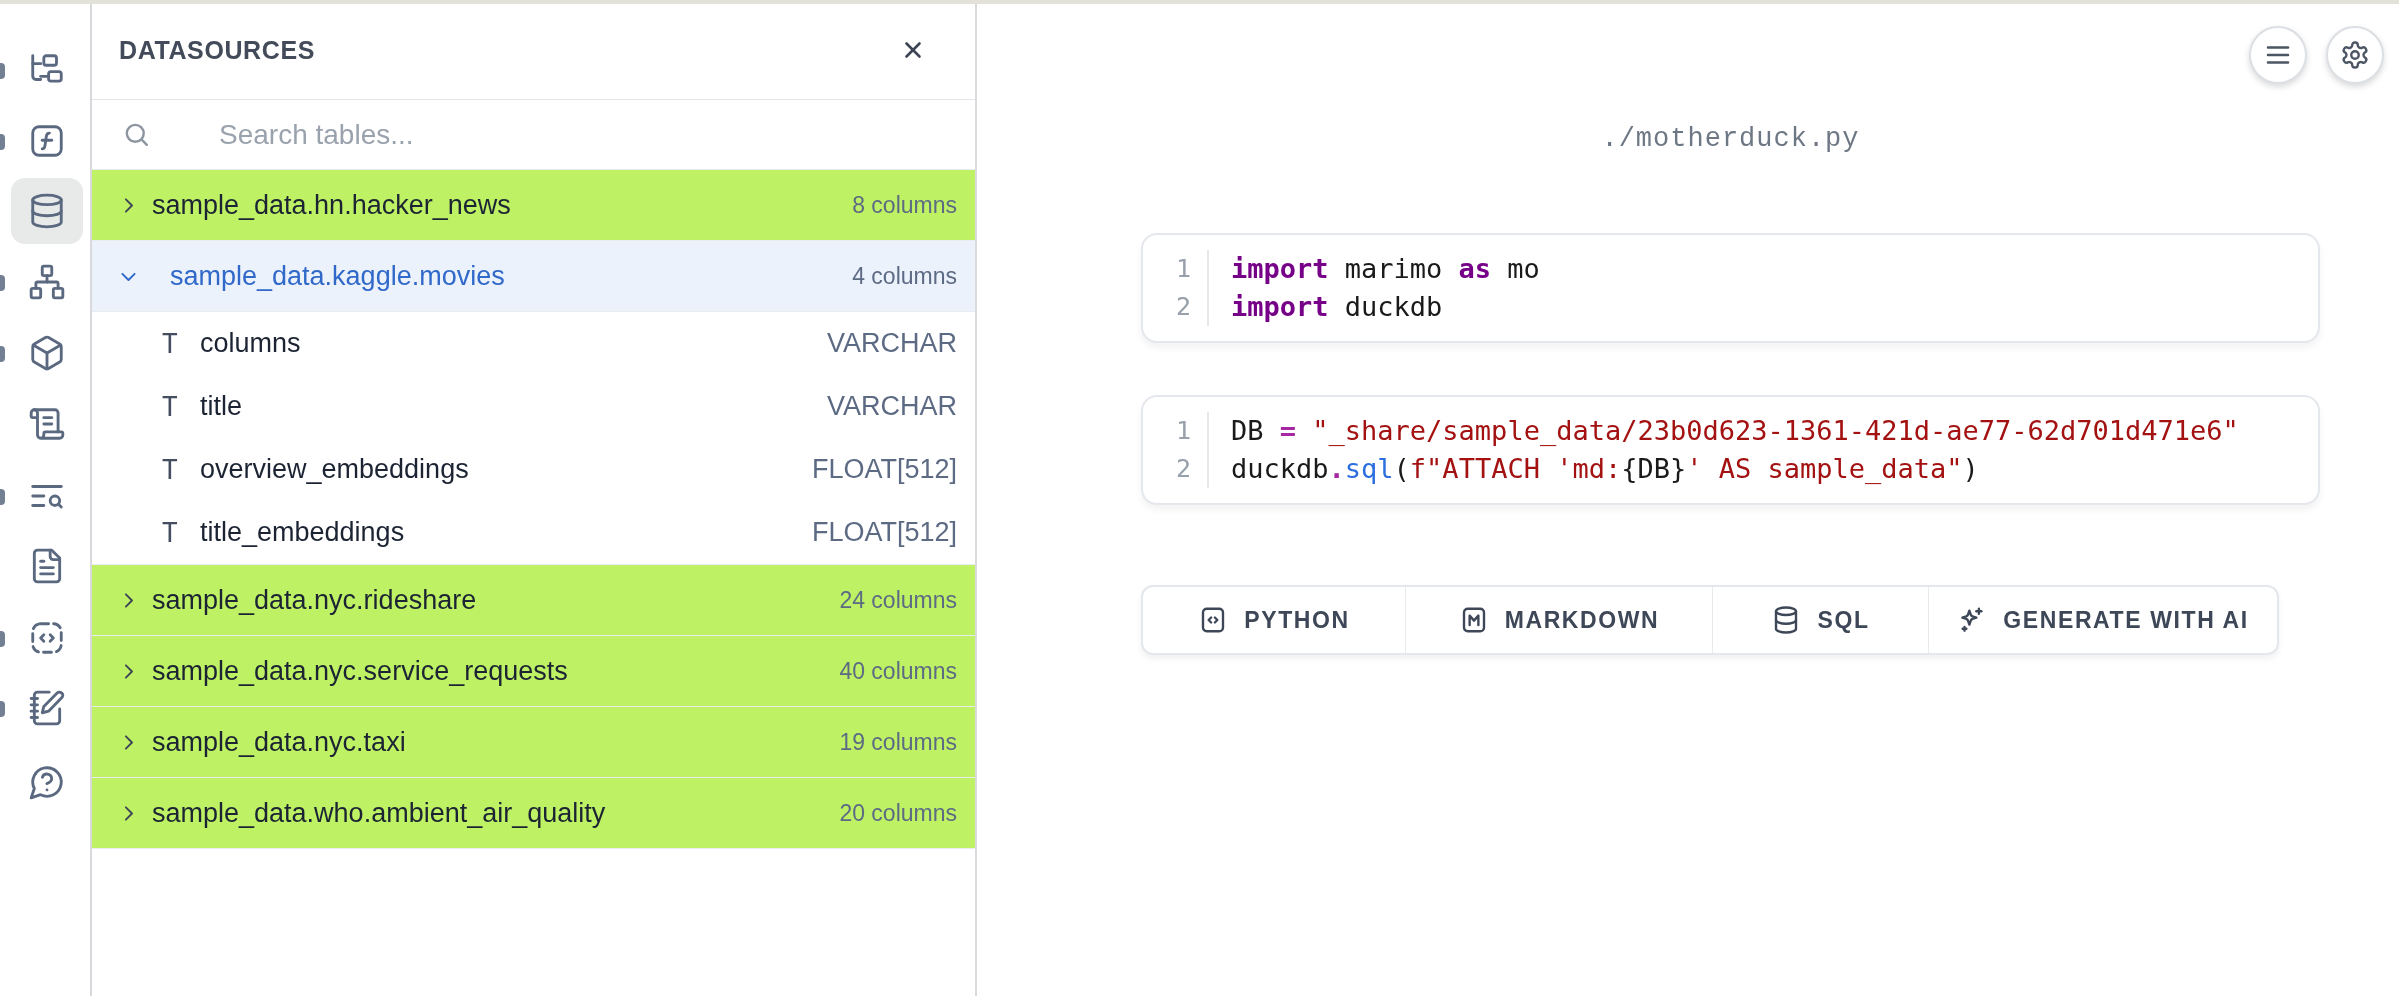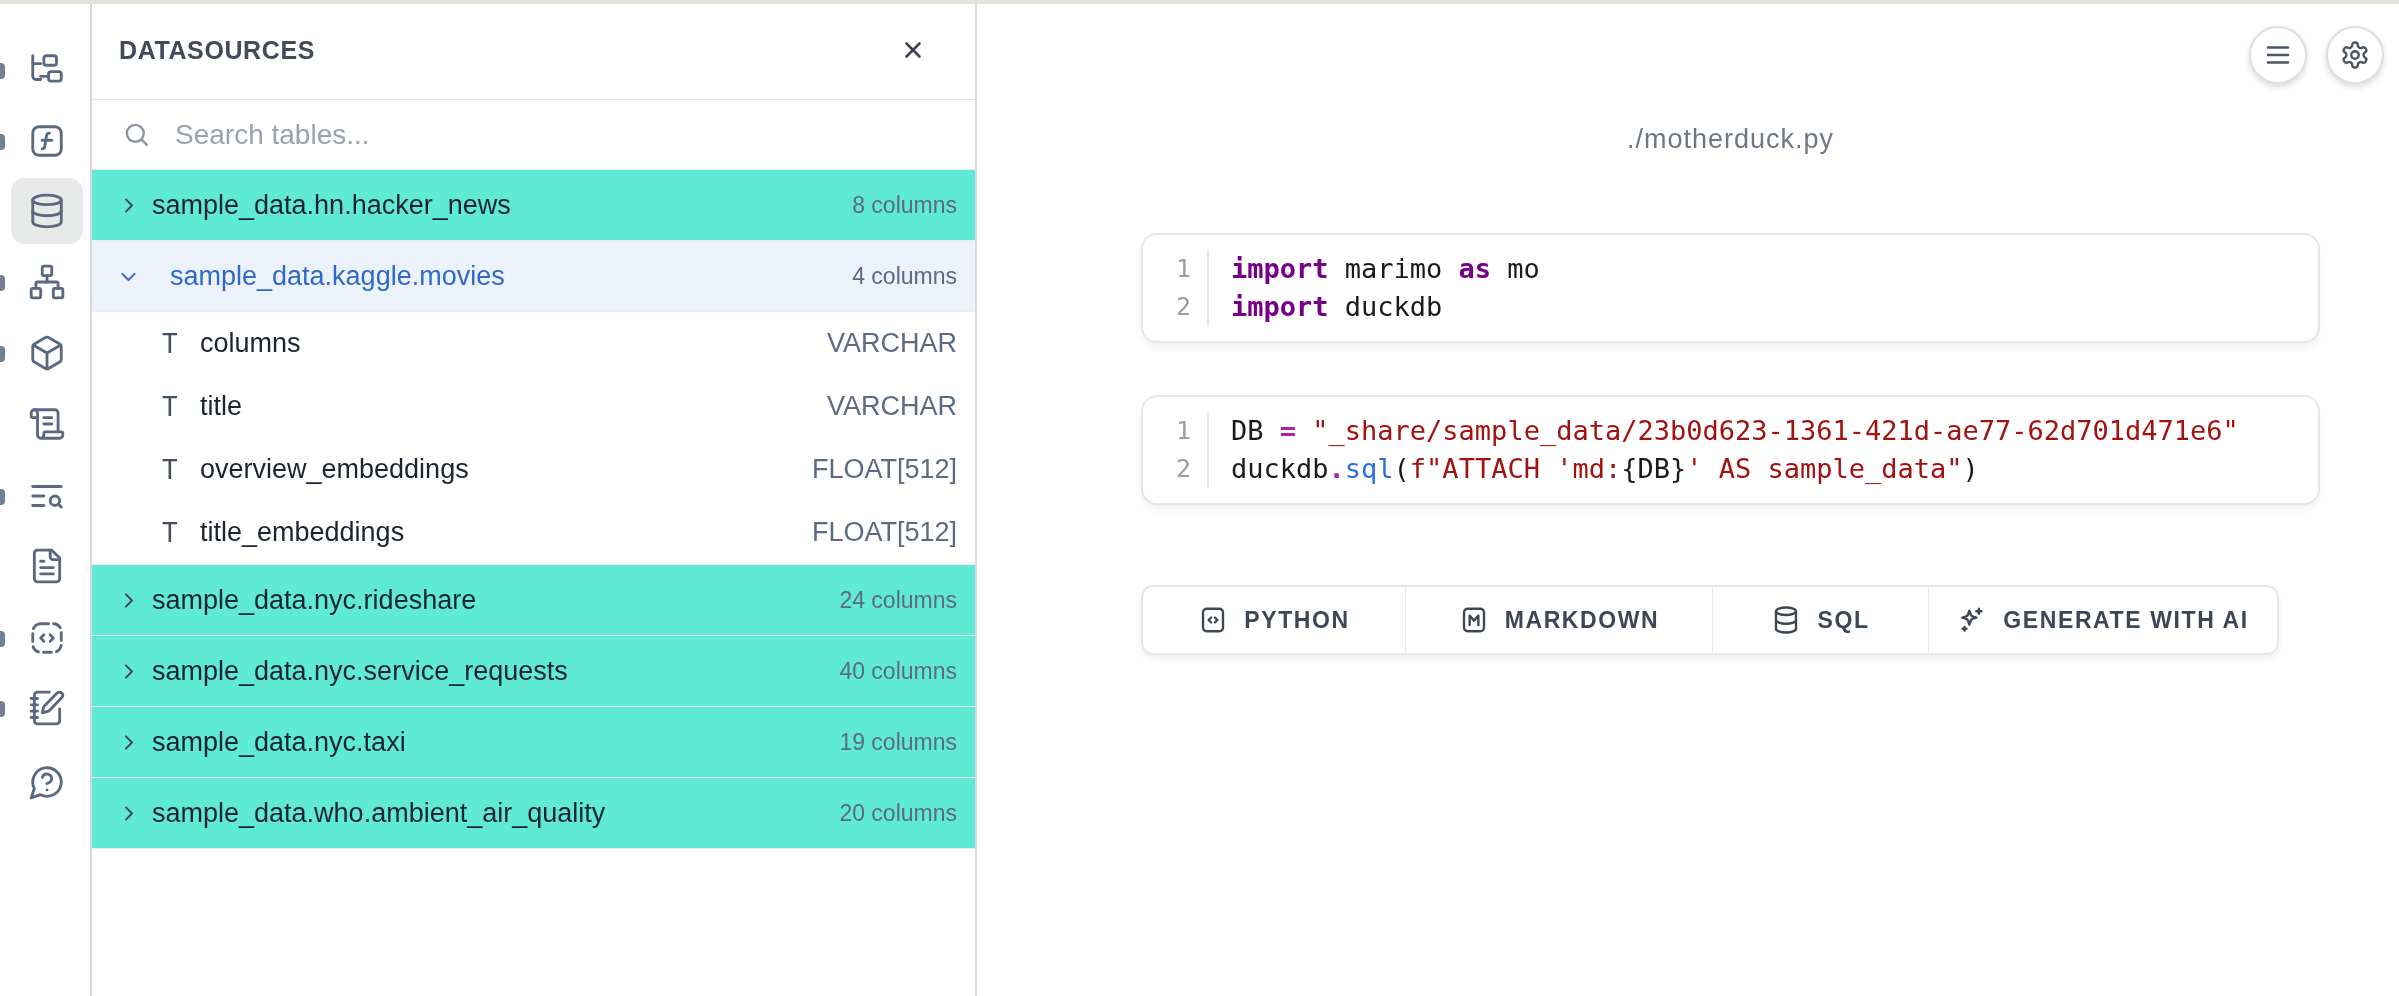--- a/index.html
+++ b/index.html
@@ -19,24 +19,24 @@
 
   
   #panel { position:absolute; left:92px; top:0; width:885px; height:996px; background:#fff; border-right:2px solid #d8dade; z-index:1; }
   .panel-header { position:relative; height:100px; border-bottom:1px solid #e2e5e9; }
   .panel-title { position:absolute; left:27px; top:36px; font-size:25px; font-weight:bold; color:#434b5a; letter-spacing:.6px; }
   .close-btn { position:absolute; right:42px; top:30px; width:40px; height:40px; display:flex; align-items:center; justify-content:center; color:#3c4354; cursor:pointer; }
   .close-btn svg { width:26px; height:26px; }
   .search-row { height:70px; border-bottom:1px solid #e9ebee; display:flex; align-items:center; padding-left:30px; }
   .search-icon { color:#8d95a1; display:flex; margin-right:24px; }
   .search-icon svg { width:29px; height:29px; }
-  .search-input { border:none; outline:none; font-size:28px; color:#404040; width:680px; font-family:"Liberation Sans",sans-serif; background:transparent; }
+  .search-input { border:none; outline:none; font-size:28px; color:#404040; width:680px; font-family:"Liberation Sans",sans-serif; background:transparent;margin-left:44px; }
   .search-input::placeholder { color:#9aa2ad; }
 
-  .table-row { height:71px; border-bottom:1px solid #e9ecf0; display:flex; align-items:center; padding:0 18px 0 26px; cursor:pointer; background:#5eead4; }
+  .table-row { height:71px; border-bottom:1px solid #e9ecf0; display:flex; align-items:center; padding:0 18px 0 26px; cursor:pointer; background:#bef264; }
   .table-row.selected { background:#ecf2fc;gap:18px; }
   .chevron { width:34px; color:#3f4756; display:flex; align-items:center; }
   .chevron svg { width:21px; height:21px; }
   .table-row.selected .chevron, .table-row.selected .table-name { color:#3069c9; }
   .chev-down { display:none; }
   .table-row.expanded .chev-down { display:block; }
   .table-name { font-size:27px; color:#1c2433; flex:1; white-space:nowrap; overflow:hidden; }
   .table-count { font-size:23px; color:#5c6a83; white-space:nowrap; }
 
   .cols-block { border-bottom:1px solid #e9ecf0; }
@@ -45,21 +45,21 @@
   .col-name { font-size:27px; color:#1c2433; flex:1; white-space:nowrap; }
   .col-type { font-size:27px; color:#5c6a83; white-space:nowrap; }
 
   
   #main { position:absolute; left:977px; top:0; width:1422px; height:996px; background:#fff; }
   .circle-btn { position:absolute; top:26px; width:58px; height:58px; border-radius:50%; background:#fff; border:2px solid #dcdfe3; box-shadow:0 3px 6px rgba(0,0,0,.15); display:flex; align-items:center; justify-content:center; color:#4b5563; cursor:pointer; }
   .circle-btn svg { width:30px; height:30px; }
   #menu-btn { left:1272px; }
   #settings-btn { left:1349px; }
 
-  .filename { position:absolute; left:164px; top:124px; width:1179px; text-align:center; font-family:Liberation Sans, sans-serif; font-size:27px; color:#6e7885; letter-spacing:1px; }
+  .filename { position:absolute; left:164px; top:124px; width:1179px; text-align:center; font-family:Liberation Mono, monospace; font-size:27px; color:#6e7885; letter-spacing:1px; }
 
   .cell { position:absolute; left:164px; width:1179px; background:#fff; border:2px solid #e4e7ec; border-radius:16px; box-shadow:0 5px 7px rgba(0,0,0,.05); padding:15px 0; }
   #cell-1 { top:233px; }
   #cell-2 { top:395px; }
   .code-line { display:flex; height:38px; line-height:38px; font-family:"DejaVu Sans Mono",monospace; font-size:27px; }
   .gutter { width:66px; flex:none; text-align:right; padding-right:16px; color:#97a0ab; font-size:25px; border-right:2px solid #e6e8ec; }
   .code-text { padding-left:22px; white-space:pre; color:#1a1a1a; }
   .tok-kw { color:#770088; font-weight:bold; }
   .tok-op { color:#a626a4; font-weight:bold; }
   .tok-fn { color:#2a6ee0; }

